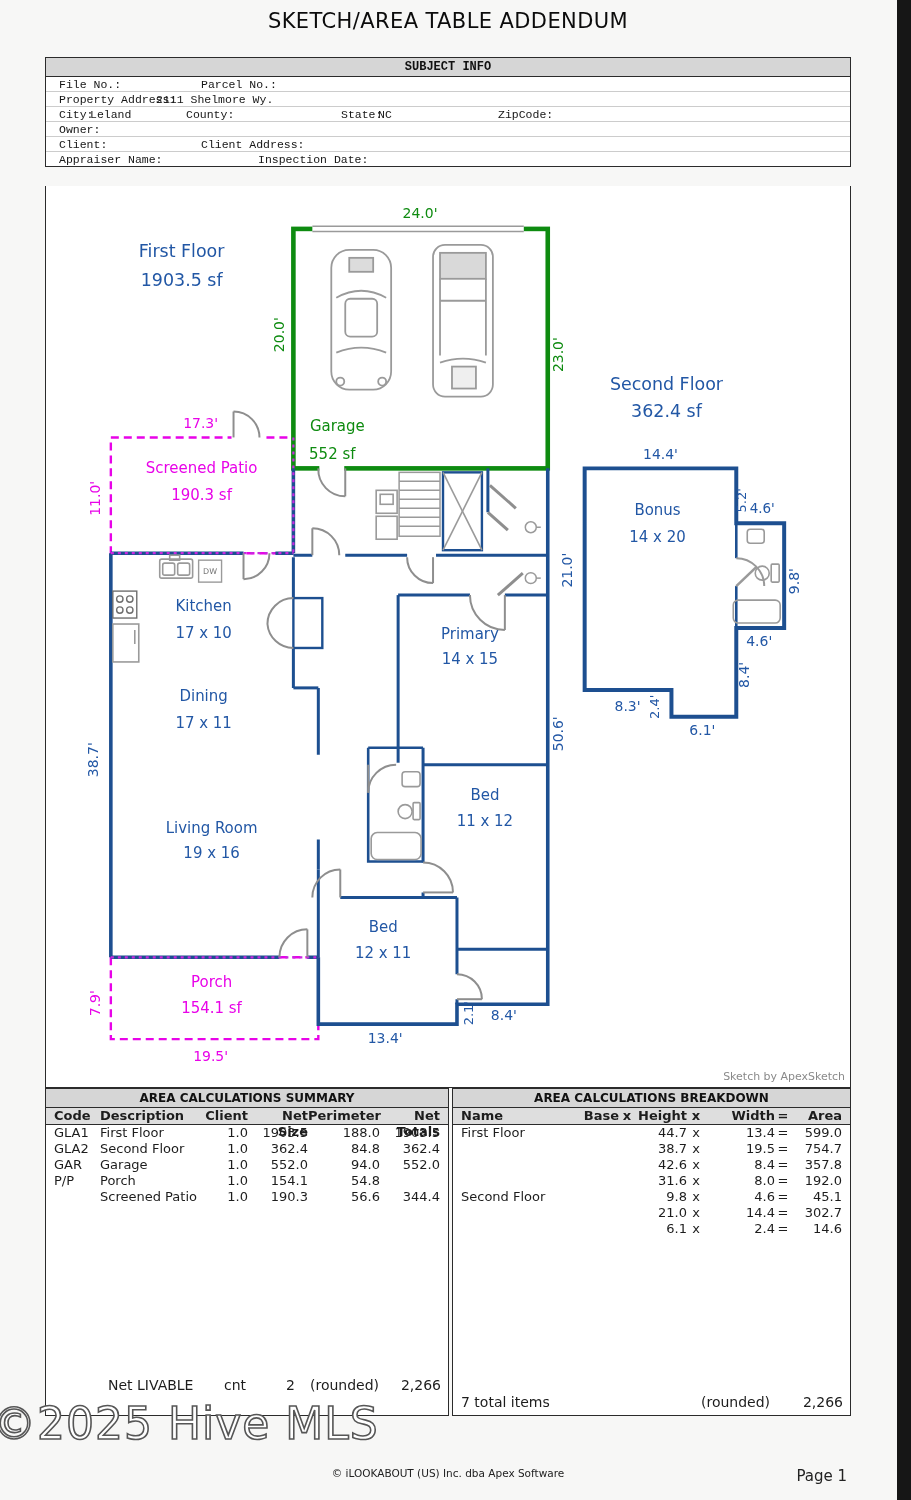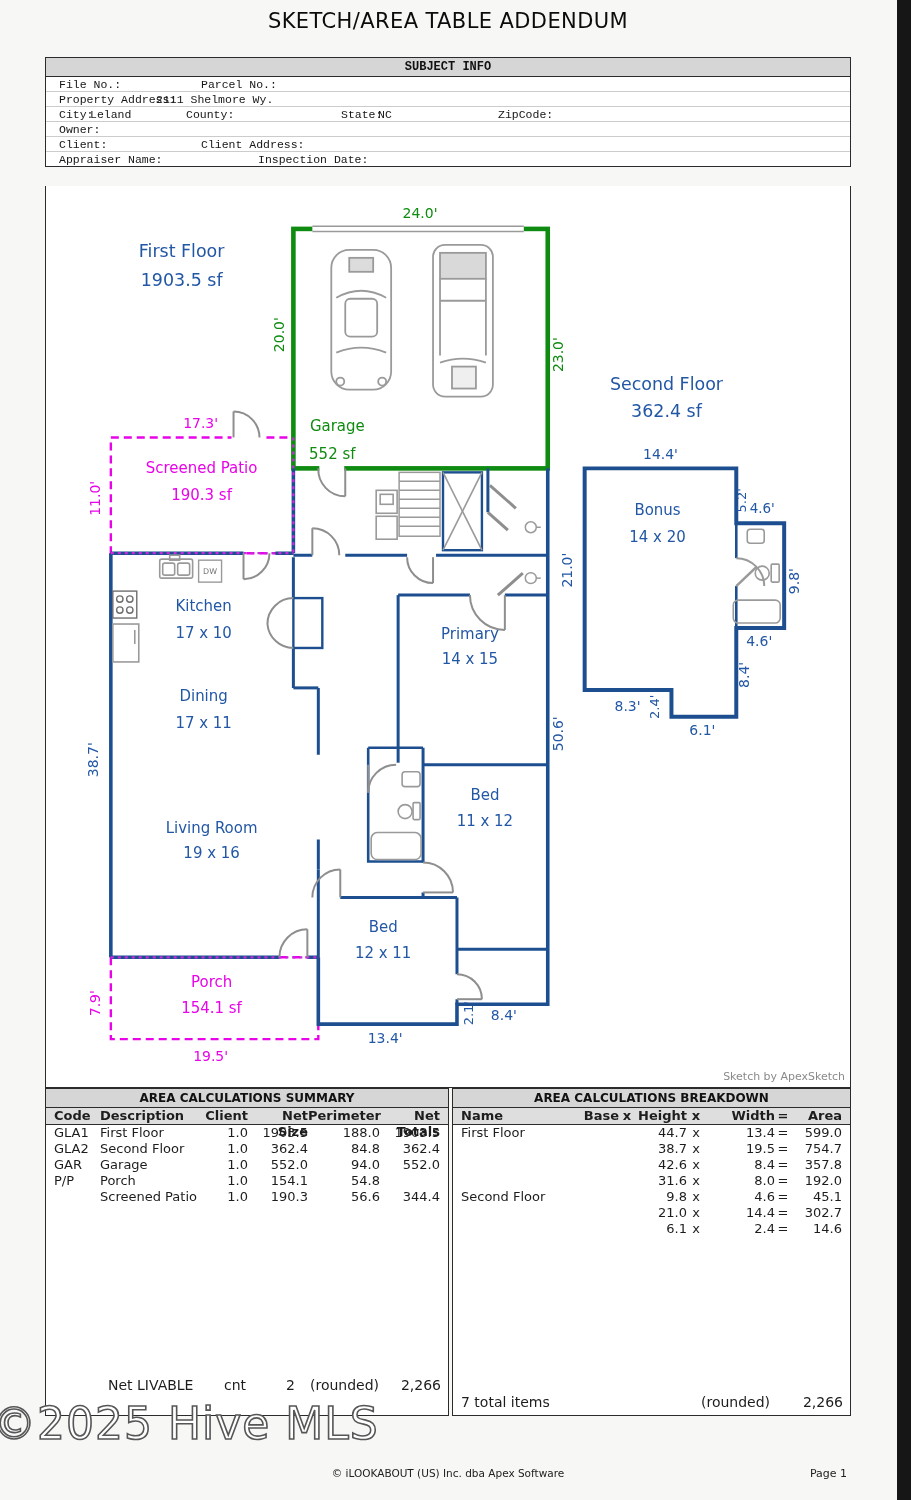--- a/index.html
+++ b/index.html
@@ -38,21 +38,21 @@
   .ctr{text-align:center;}
   .abs-line span{position:absolute;font-size:14px;color:#1d1d1d;white-space:nowrap;}
   .nl{position:absolute;left:0;top:288px;width:100%;height:16px;}
   .nl .l1{left:62px}.nl .l2{left:178px}.nl .l3{left:240px}.nl .l4{left:264px}
   .nl .l5{right:7px;text-align:right;}
   .bt{position:absolute;left:0;top:305px;width:100%;height:16px;}
   .bt .l1{left:8px}.bt .l2{left:248px}.bt .l3{right:7px;text-align:right;}
   
   .footer{position:absolute;top:1467px;left:45px;width:806px;text-align:center;
           font-size:10.5px;color:#222;}
-  .page-num{position:absolute;top:1467px;right:64px;font-size:11px;color:#222;padding-left:28px;}
+  .page-num{position:absolute;top:1467px;right:64px;font-size:15px;color:#222;padding-left:28px;}
   .watermark{position:absolute;left:-8px;top:1398px;font-size:44px;color:#ffffff;
              -webkit-text-stroke:1.6px #565656;letter-spacing:1px;z-index:6;white-space:nowrap;}
   text{font-family:"DejaVu Sans","Liberation Sans",sans-serif;}
 </style>
 </head>
 <body>
 
 <div class="page">
   <div class="black-strip"></div>
 

